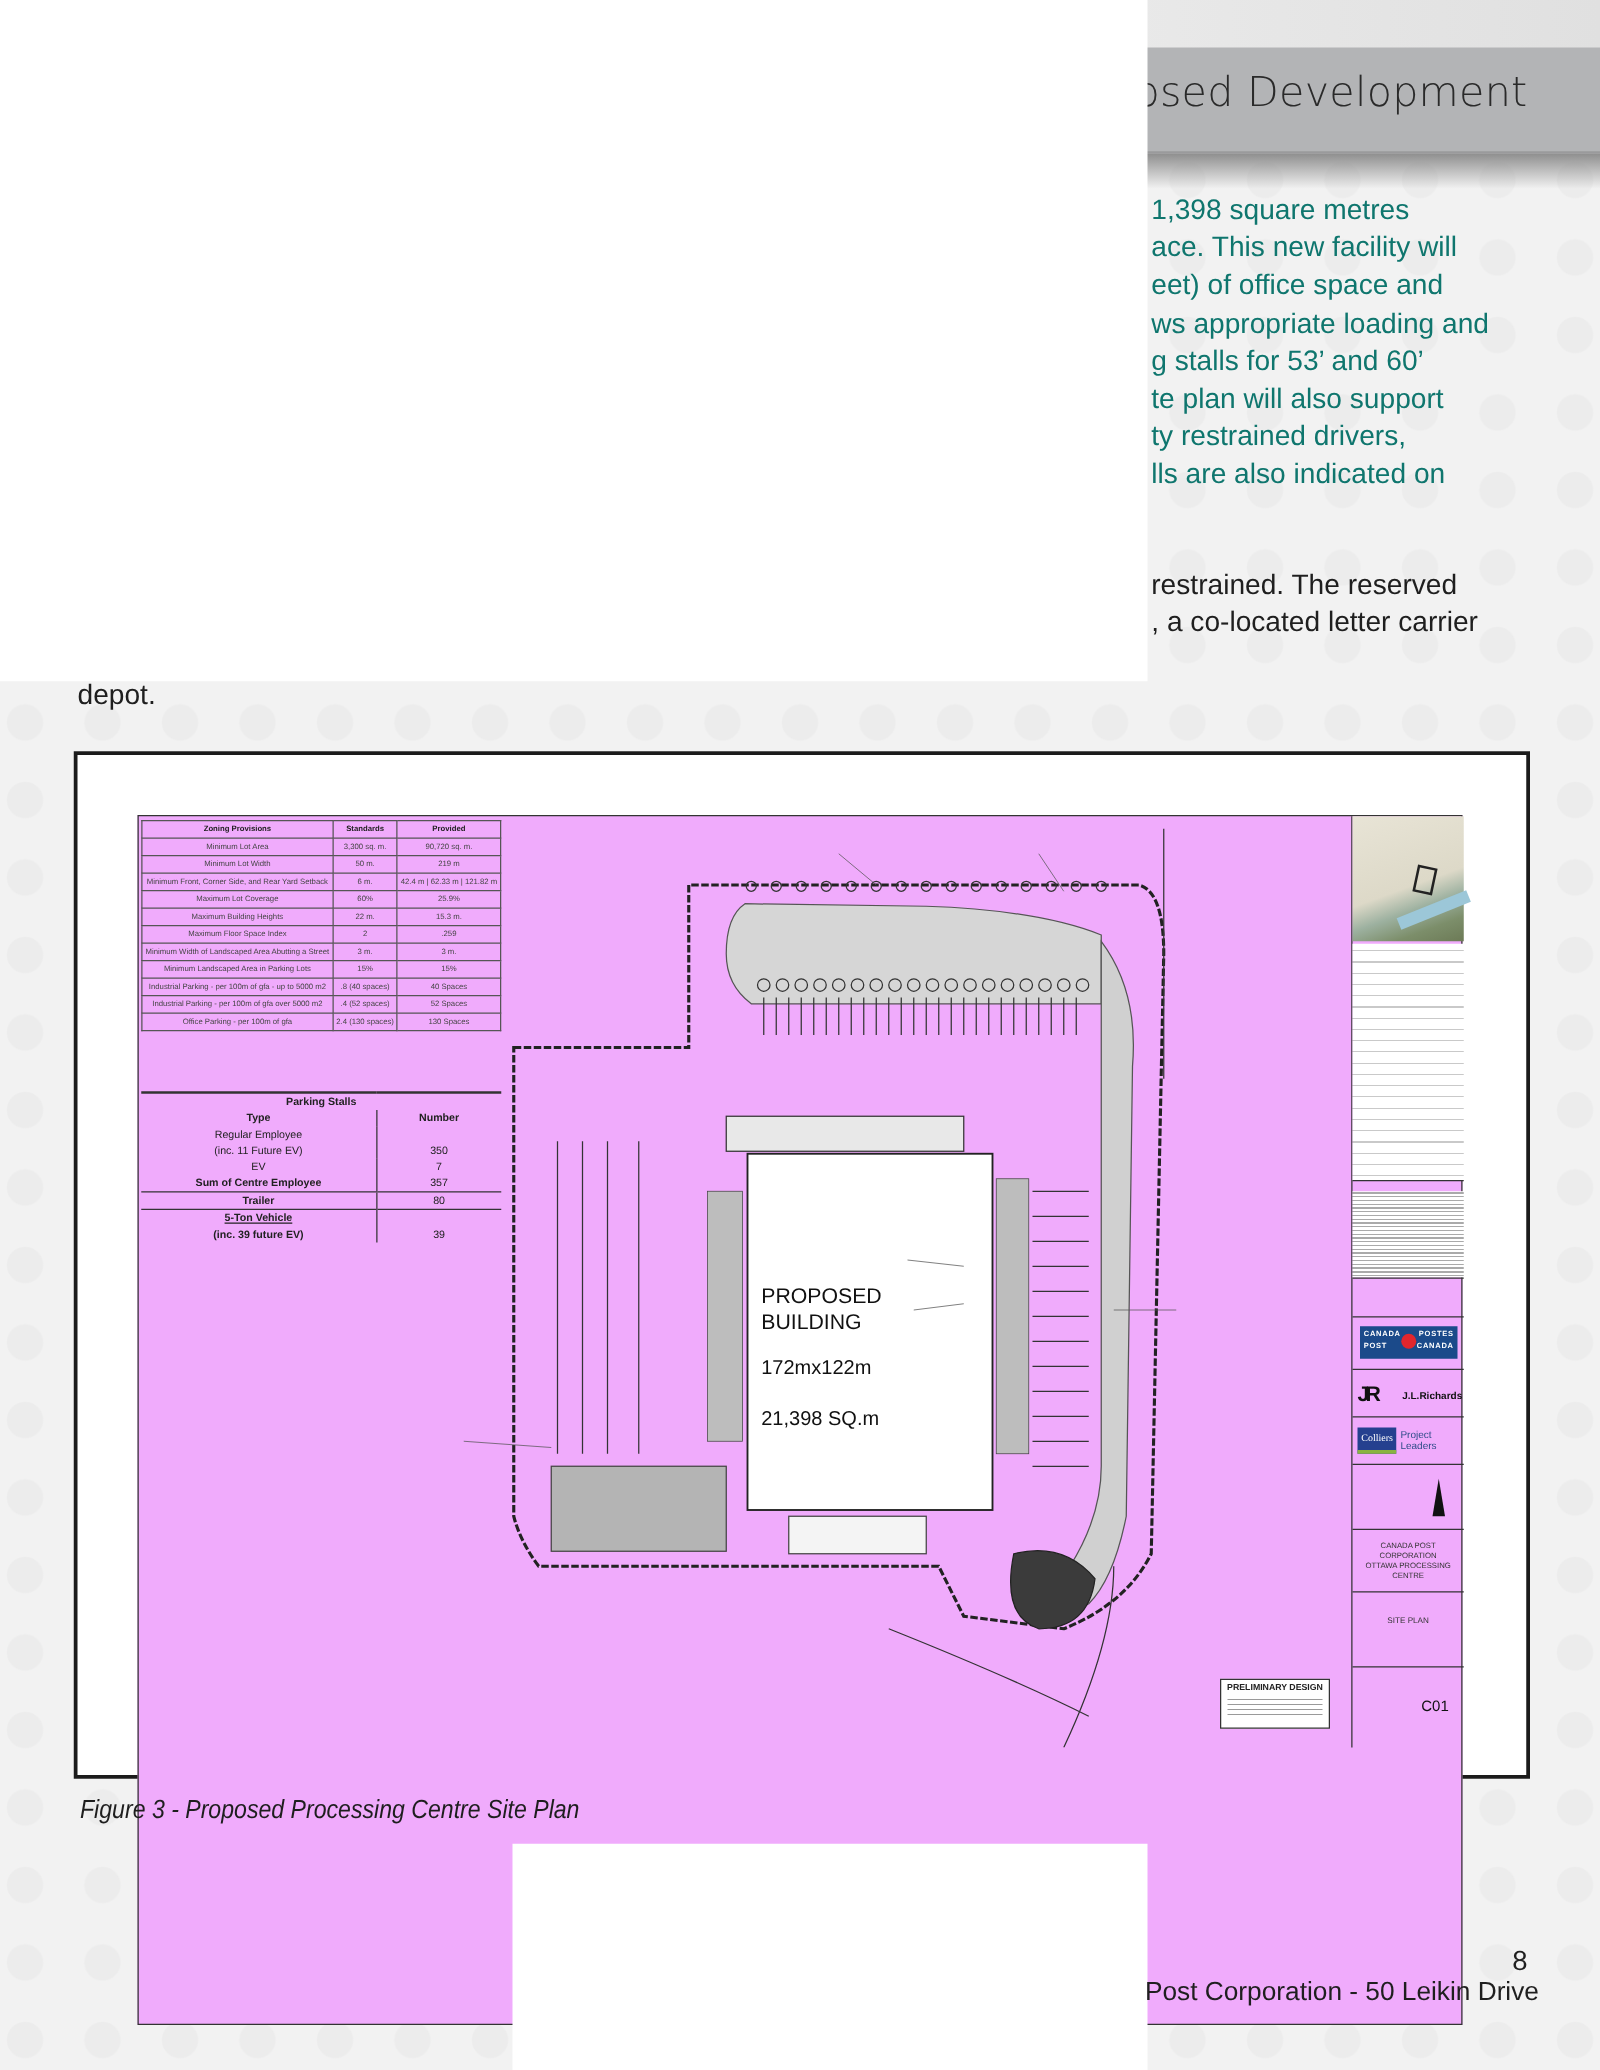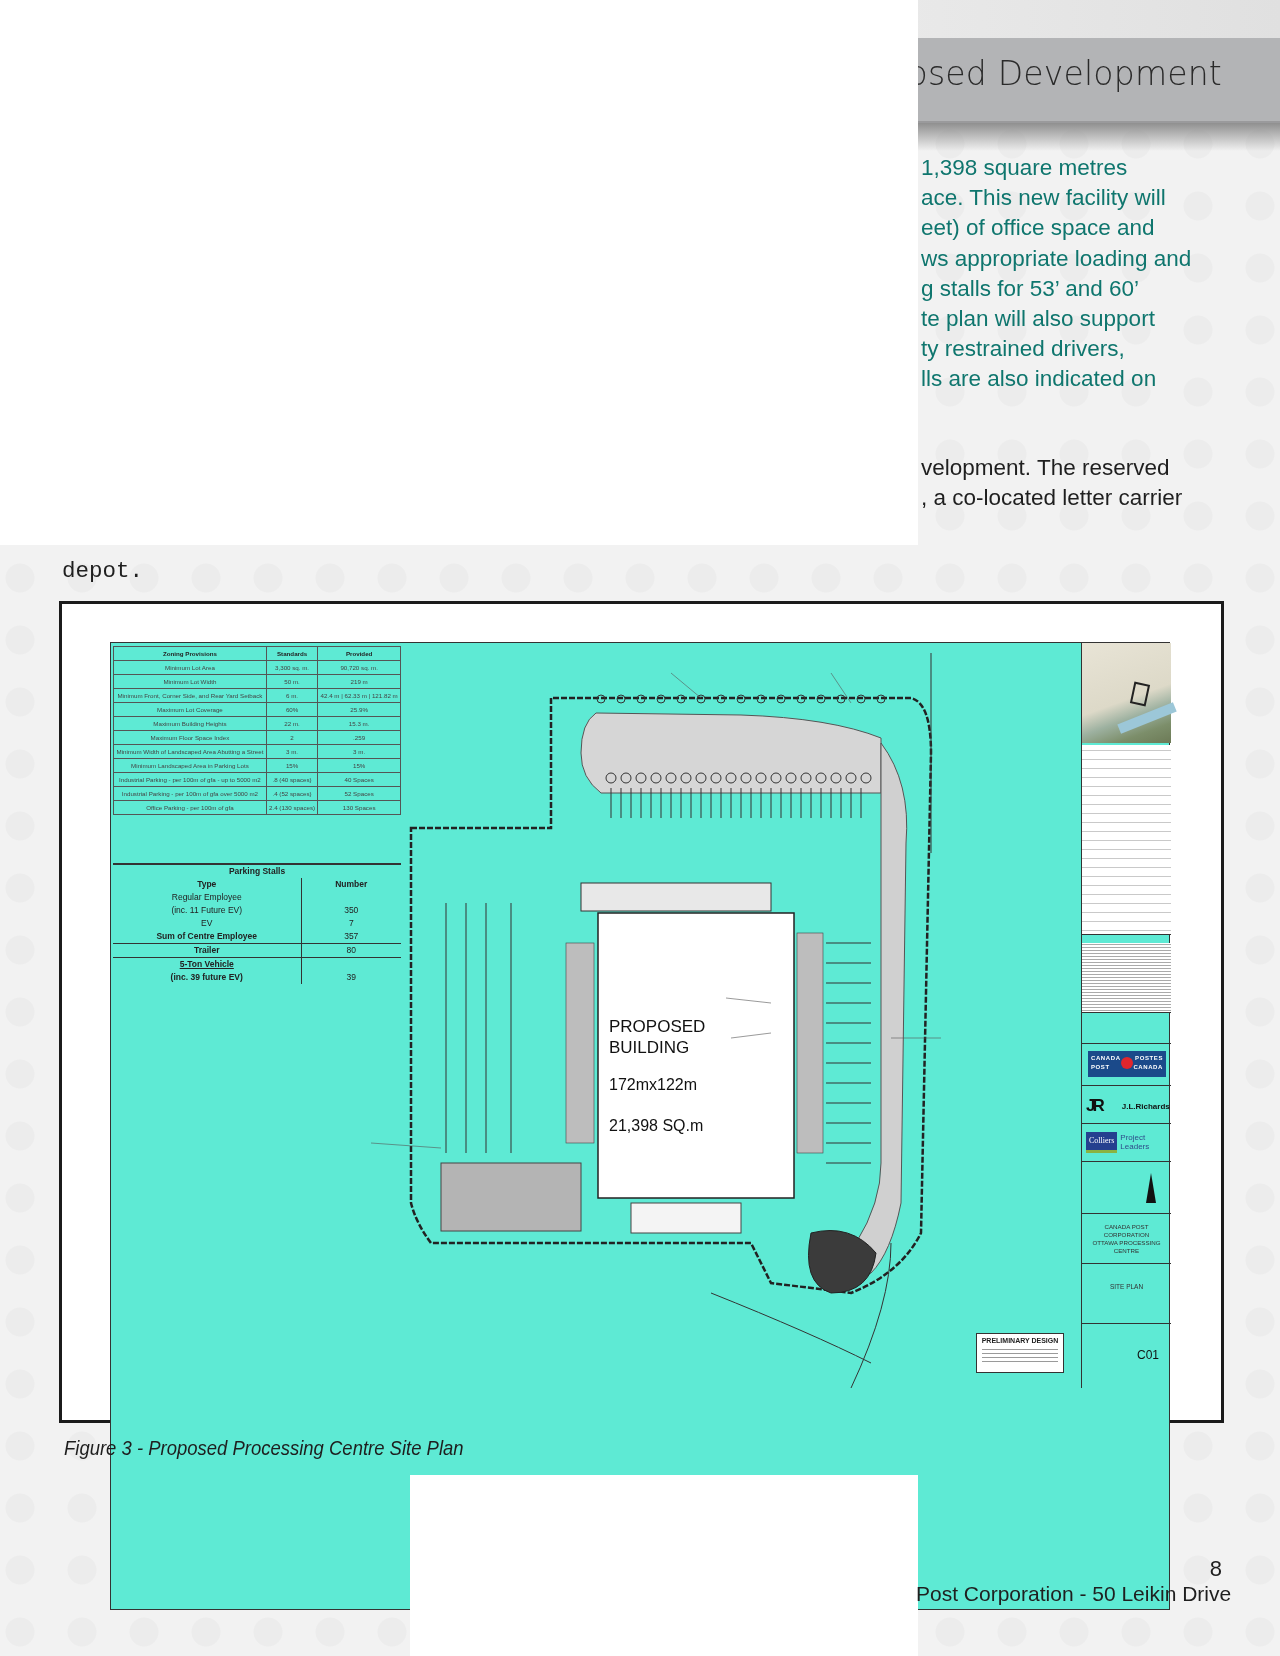--- a/index.html
+++ b/index.html
@@ -38,29 +38,29 @@
   }
   .body-lines {
     position: absolute; left: 921px; top: 153px; width: 355px;
     font-size: 22.5px; line-height: 30.2px; color: #0f766e; white-space: nowrap;
   }
   .body-lines2 {
     position: absolute; left: 921px; top: 453px; width: 355px;
     font-size: 22.5px; line-height: 30.2px; color: #1f1f1f; white-space: nowrap;
   }
   .depot-text {
-    position: absolute; left: 62px; top: 558px; font-size: 22.5px; color: #1f1f1f; font-family: Liberation Mono, monospace;
+    position: absolute; left: 62px; top: 543px; font-size: 22.5px; color: #1f1f1f;
   }
   .figure-frame {
     position: absolute; left: 59px; top: 601px; width: 1165px; height: 822px;
     background: #ffffff; border: 3px solid #1b1b1b;
   }
   .plan-sheet {
-    position: absolute; left: 48px; top: 38px; width: 1060px; height: 968px;
-    border: 1px solid #333; background: #5eead4;
+    position: absolute; left: 48px; top: 48px; width: 1060px; height: 968px;
+    border: 1px solid #333; background: #f0abfc;
   }
   
   .zoning-table {
     position: absolute; left: 2px; top: 3px; width: 288px;
     border-collapse: collapse; font-size: 6.2px; color: #444;
     font-family: "Liberation Sans Narrow", "Liberation Sans", sans-serif;
   }
   .zoning-table td, .zoning-table th {
     border: 1px solid #555; text-align: center; padding: 1px 2px; height: 14px;
     line-height: 7px;
@@ -199,21 +199,21 @@
   <div>ace. This new facility will</div>
   <div>eet) of office space and</div>
   <div>ws appropriate loading and</div>
   <div>g stalls for 53’ and 60’</div>
   <div>te plan will also support</div>
   <div>ty restrained drivers,</div>
   <div>lls are also indicated on</div>
 </div>
 
 <div class="body-lines2">
-  <div>velopment. The reserved</div>
+  <div>restrained. The reserved</div>
   <div>, a co-located letter carrier</div>
 </div>
 
 <div class="depot-text">depot.</div>
 
 <div class="figure-frame">
   <div class="plan-sheet">
 
     <table class="zoning-table">
       <tbody>

